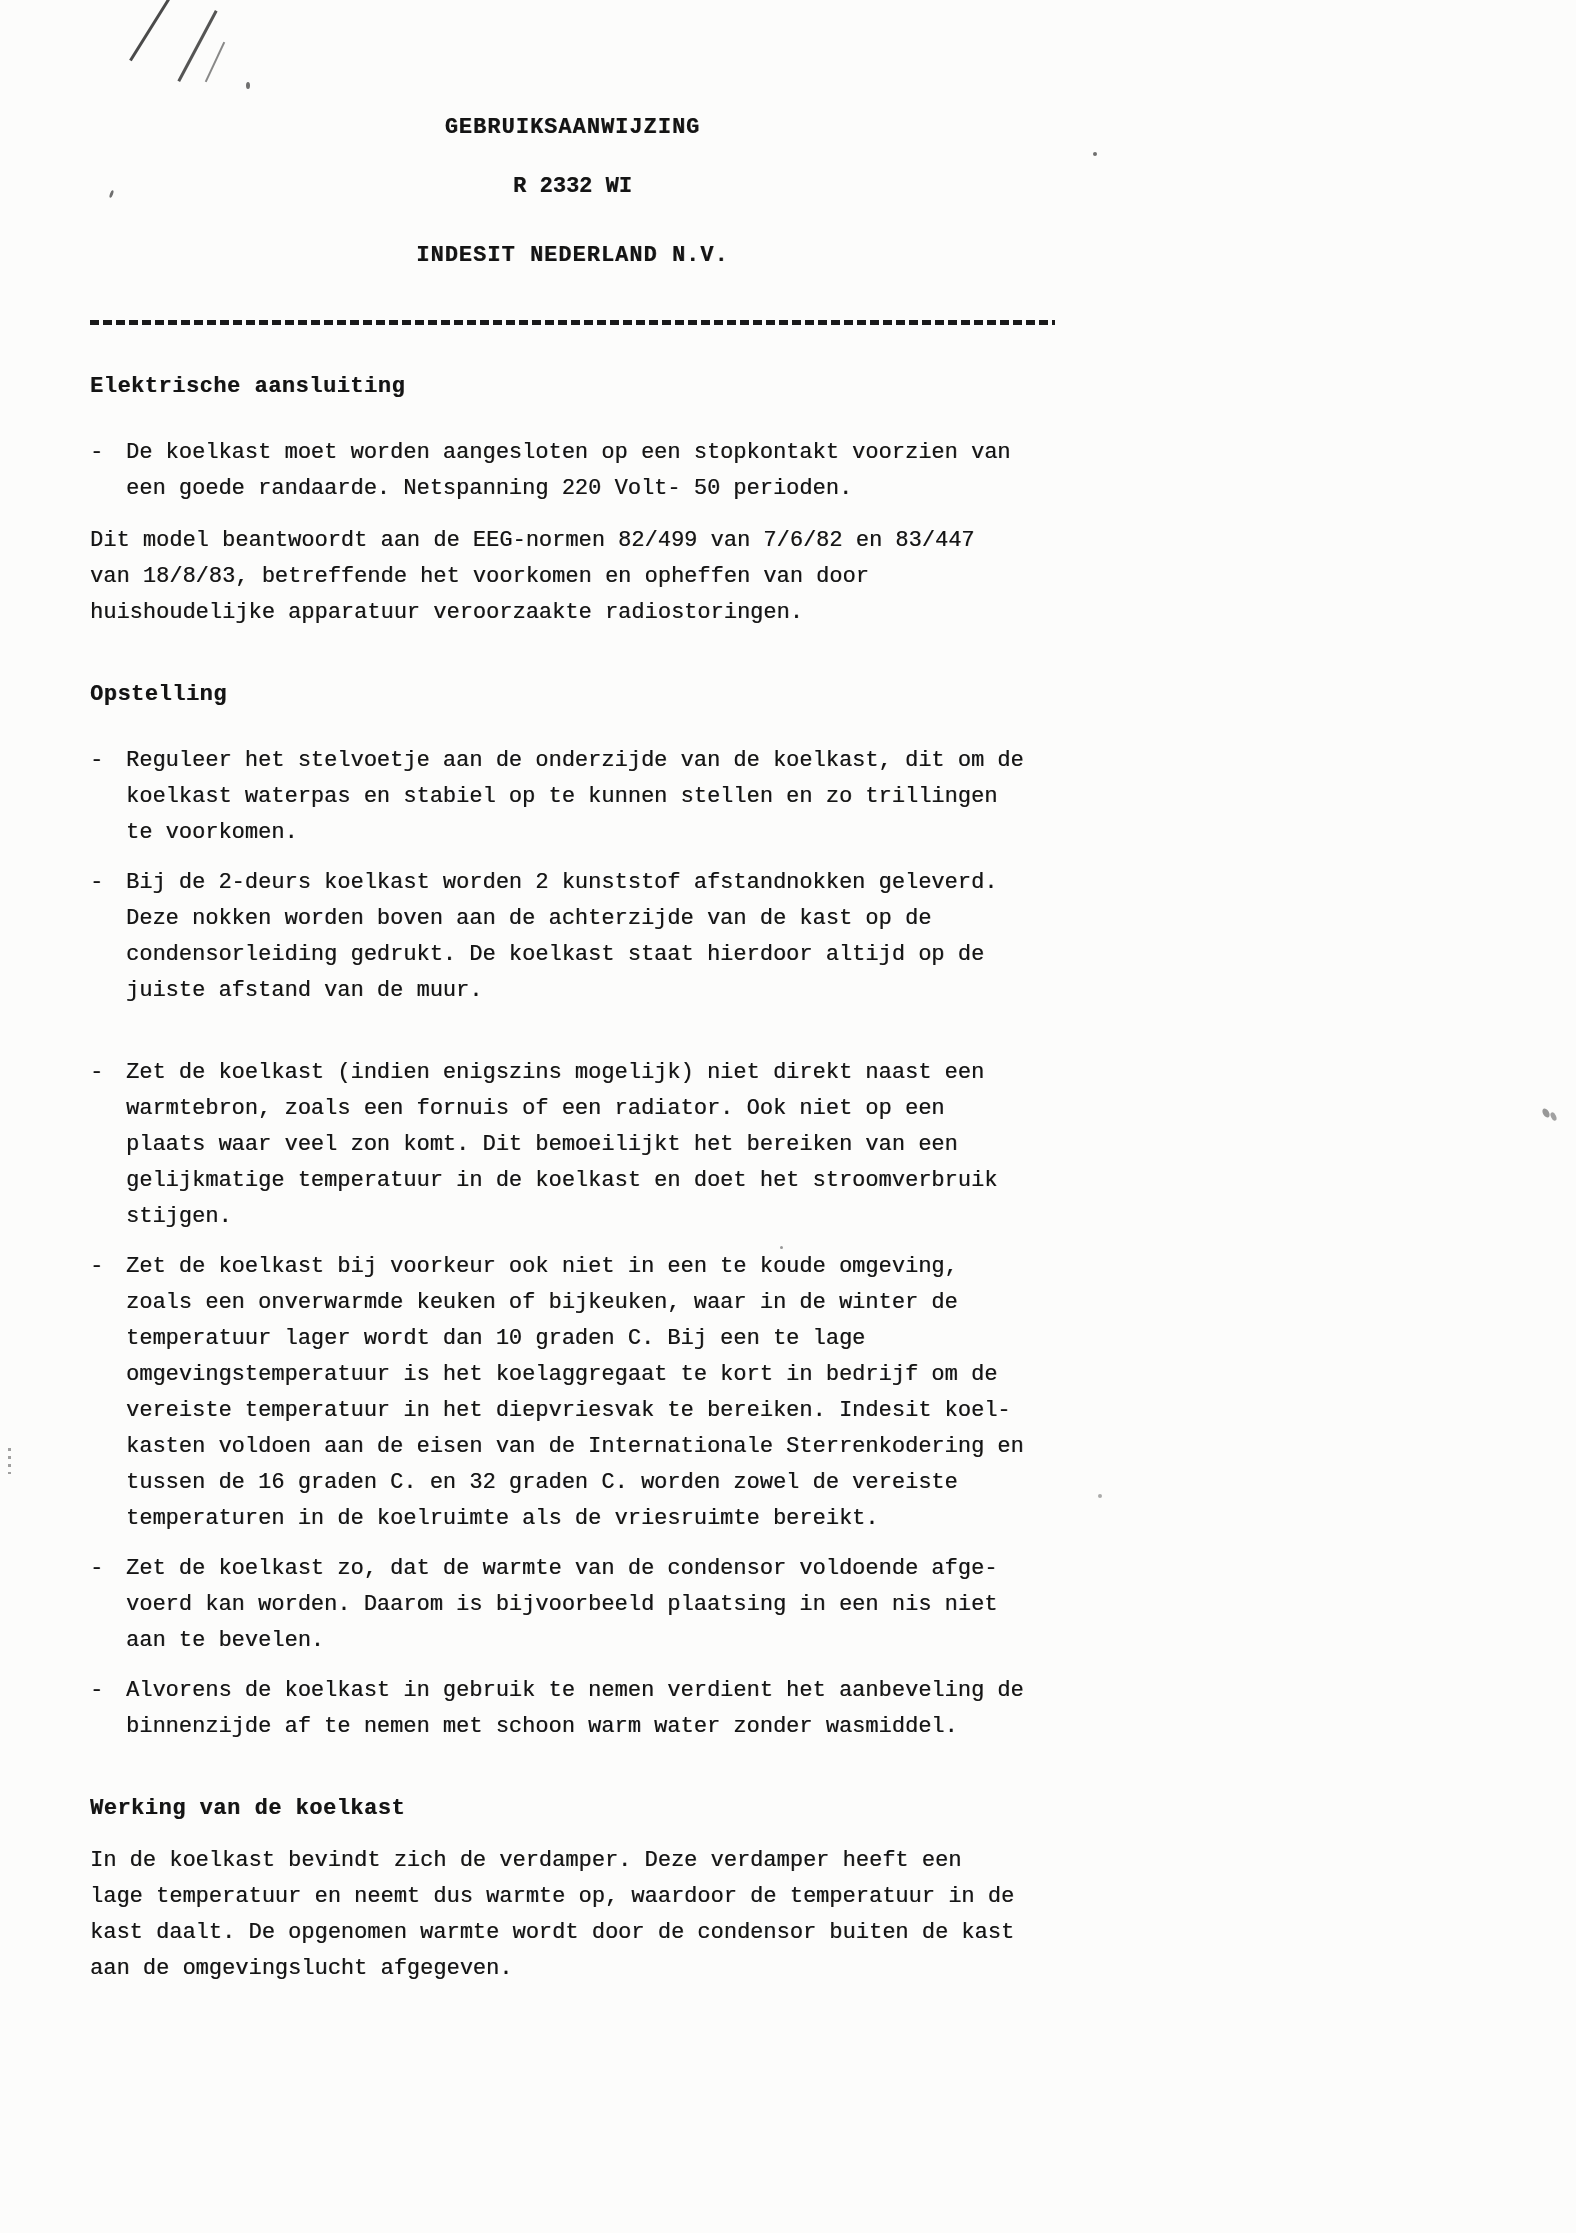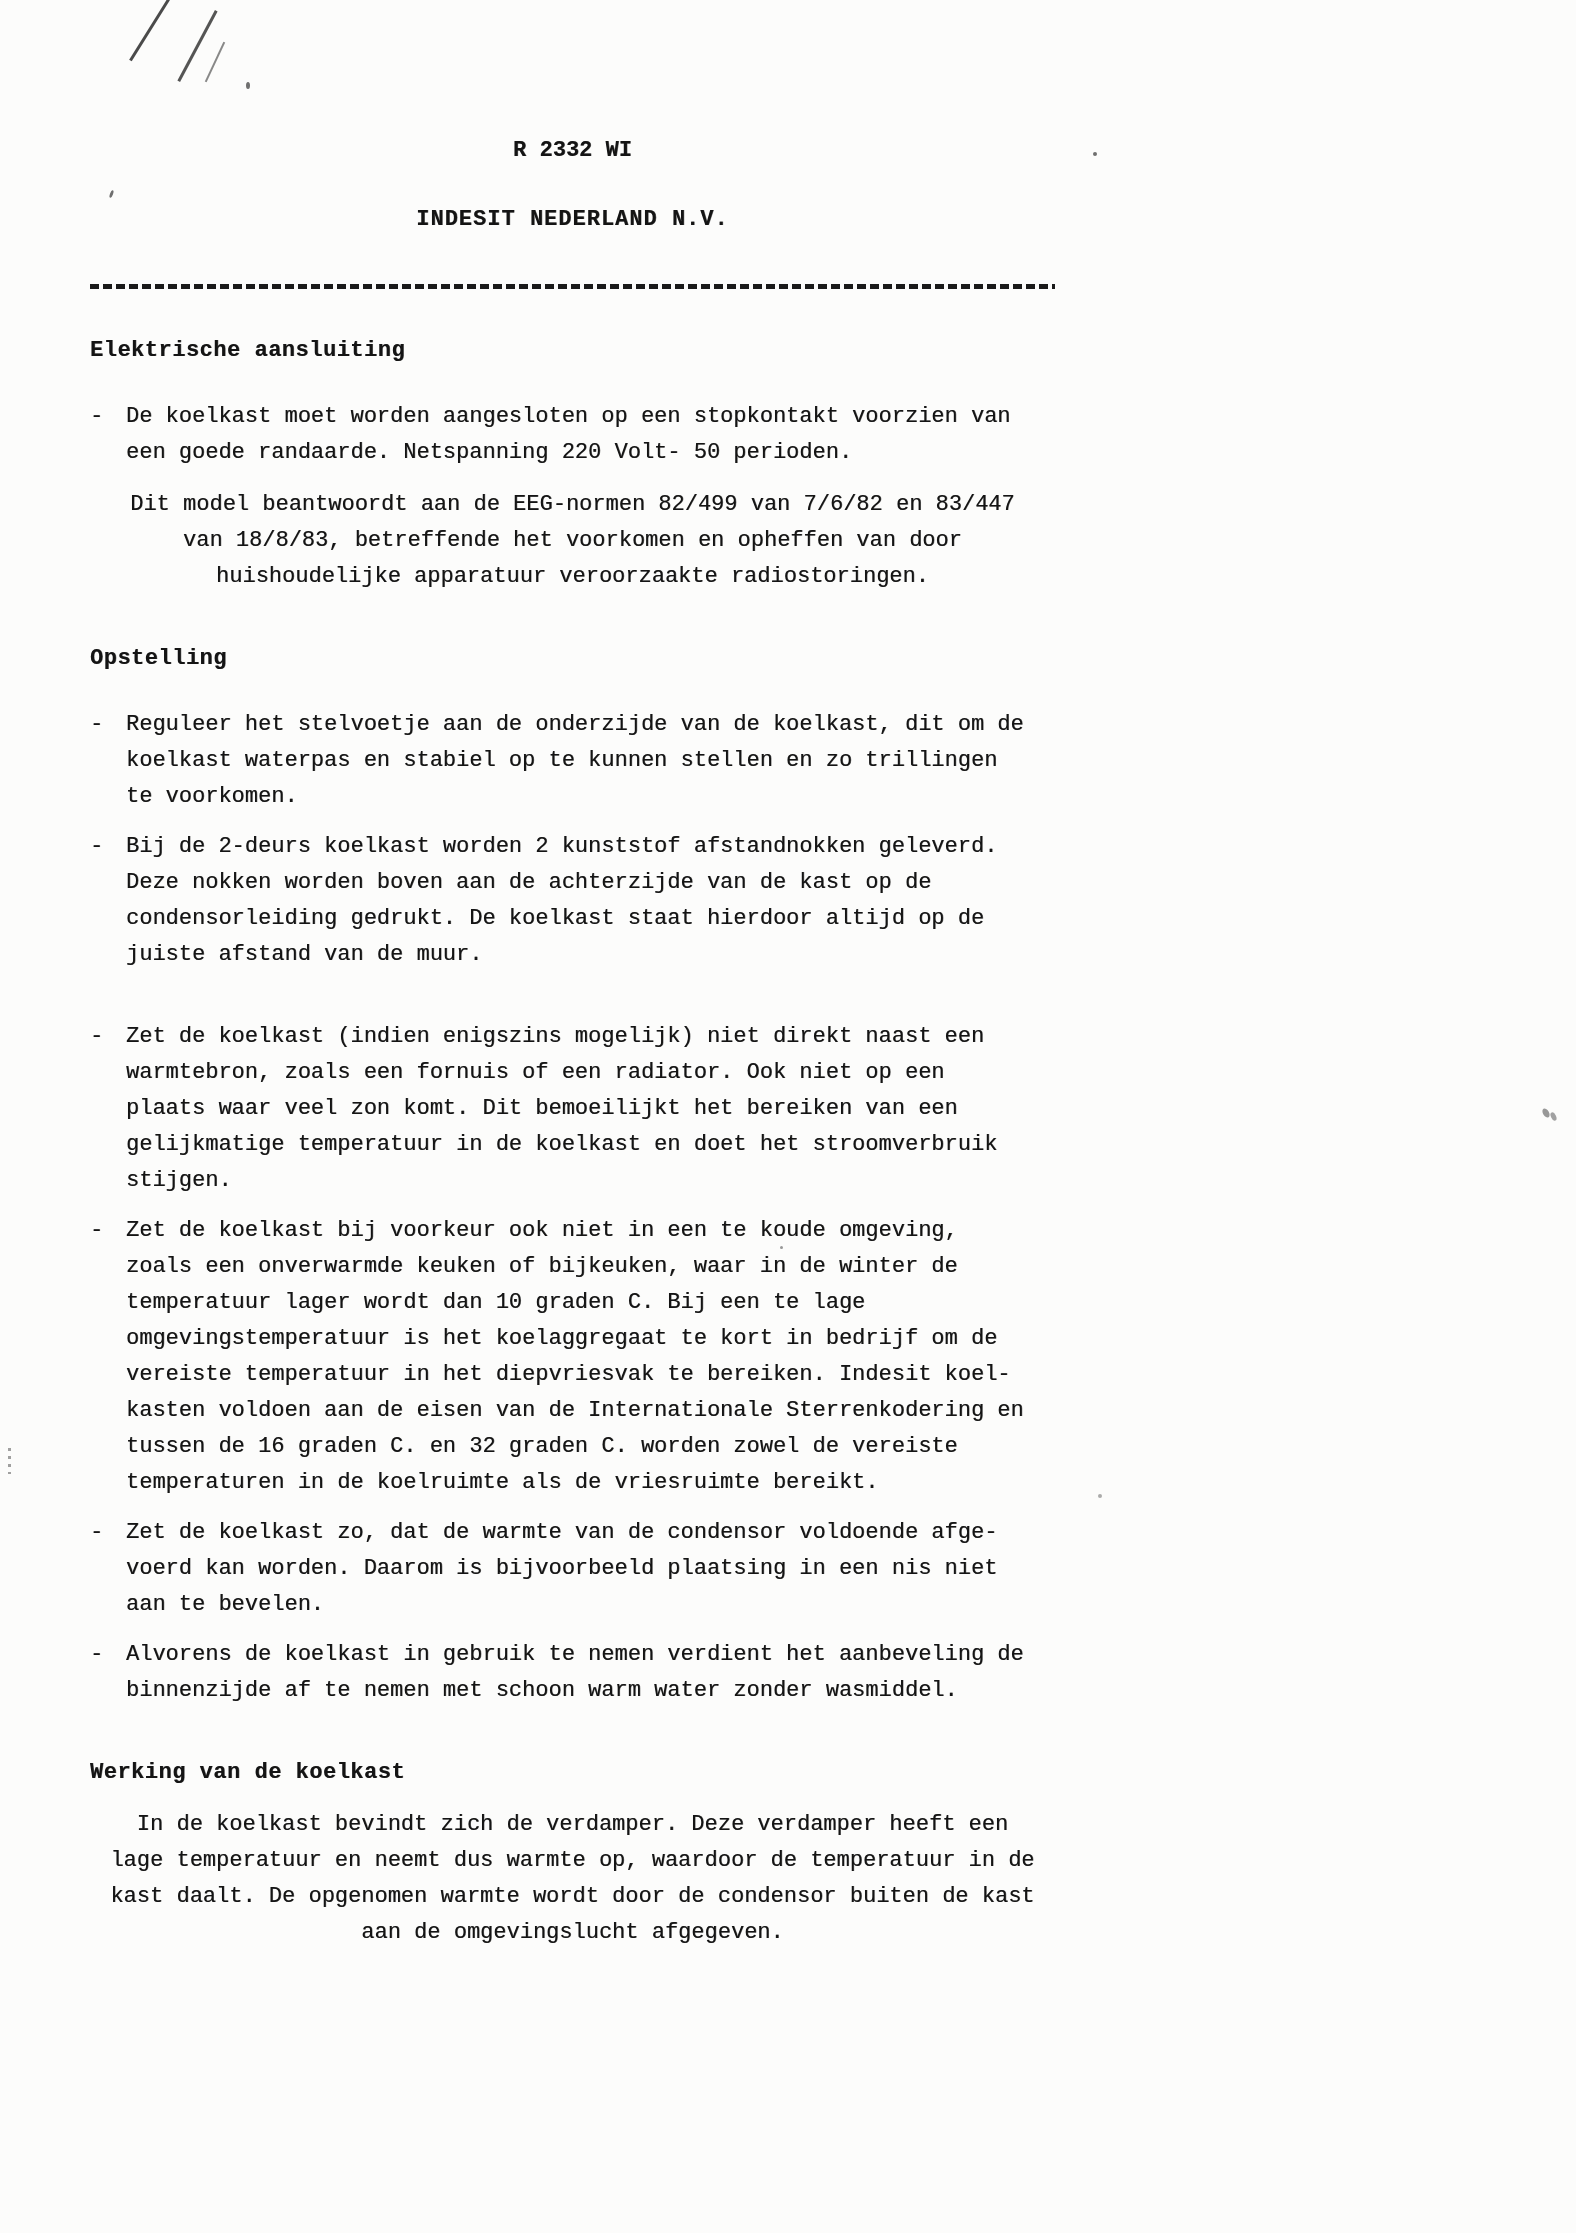--- a/index.html
+++ b/index.html
@@ -52,21 +52,21 @@
     margin-top: 30px;
   }
   .bullet + .bullet { margin-top: 14px; }
   .bullet .dash {
     flex: 0 0 36px;
   }
   .bullet .btext,
   .plain-paragraph {
     white-space: pre-line;
   }
-  .plain-paragraph { margin-top: 16px; text-align: center; }
+  .plain-paragraph { margin-top: 16px; }
   .sec { }
   .sec-gap { margin-top: 46px; }
 
   
   .artifact { position: absolute; pointer-events: none; }
   .stroke1 {
     left: 148px; top: -6px; width: 3px; height: 72px;
     background: #2a2a2a; transform: rotate(32deg); opacity: 0.85;
   }
   .stroke2 {
@@ -102,20 +102,21 @@
   <div class="artifact dot d3"></div>
   <div class="artifact dot d4"></div>
   <div class="artifact dot d5"></div>
   <div class="artifact dot d6"></div>
   <div class="artifact dot d7"></div>
   <div class="artifact dot d8"></div>
 
   <div class="content">
 
     <div class="doc-header">
+      <div class="doc-title">GEBRUIKSAANWIJZING</div>
       <div class="doc-model">R 2332 WI</div>
       <div class="doc-company">INDESIT NEDERLAND N.V.</div>
     </div>
 
     <div class="divider"></div>
 
     <div class="sec">
       <div class="section-heading">Elektrische aansluiting</div>
       <div class="bullet">
         <span class="dash">-</span>

